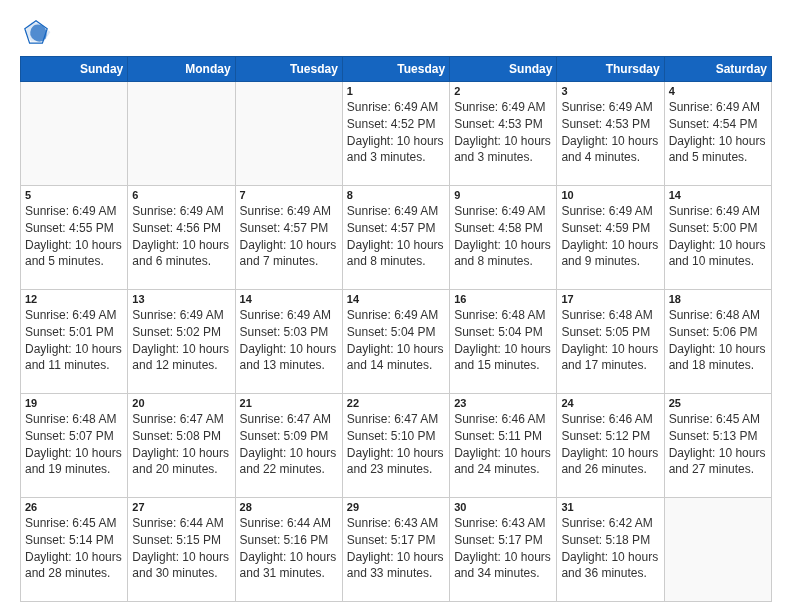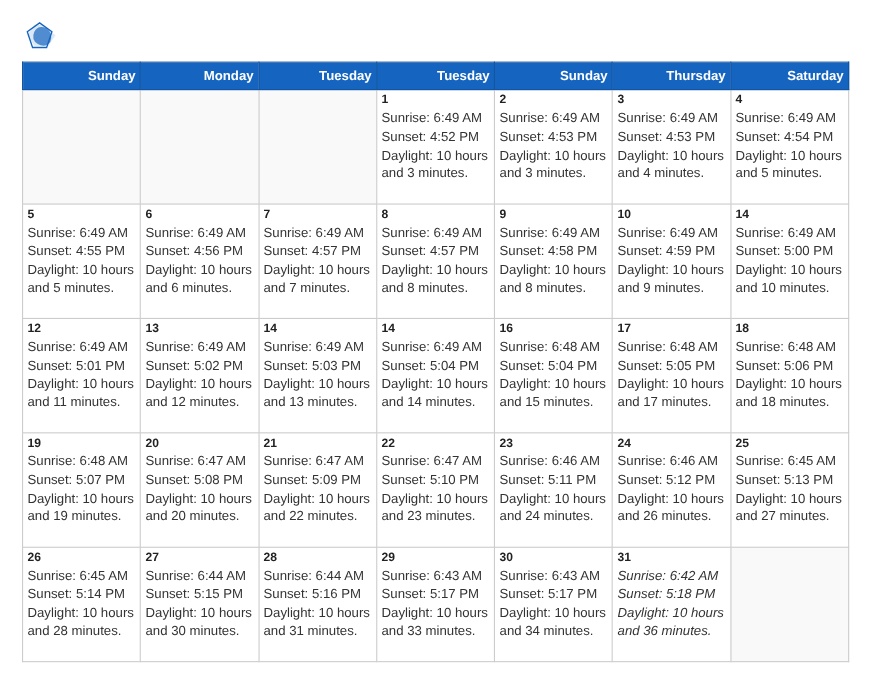--- a/index.html
+++ b/index.html
@@ -347,21 +347,21 @@
           </td>
           <td>
             <div class="day-num">30</div>
             <div class="day-info" style="white-space: pre-line;">Sunrise: 6:43 AM
 Sunset: 5:17 PM
 Daylight: 10 hours
 and 34 minutes.</div>
           </td>
           <td>
             <div class="day-num">31</div>
-            <div class="day-info" style="white-space: pre-line; font-style: italic;">Sunrise: 6:42 AM
+            <div class="day-info" style="white-space: pre-line;">Sunrise: 6:42 AM
 Sunset: 5:18 PM
 Daylight: 10 hours
 and 36 minutes.</div>
           </td>
           <td class="empty"></td>
         </tr>
       </tbody>
   </table>
 </div>
 

